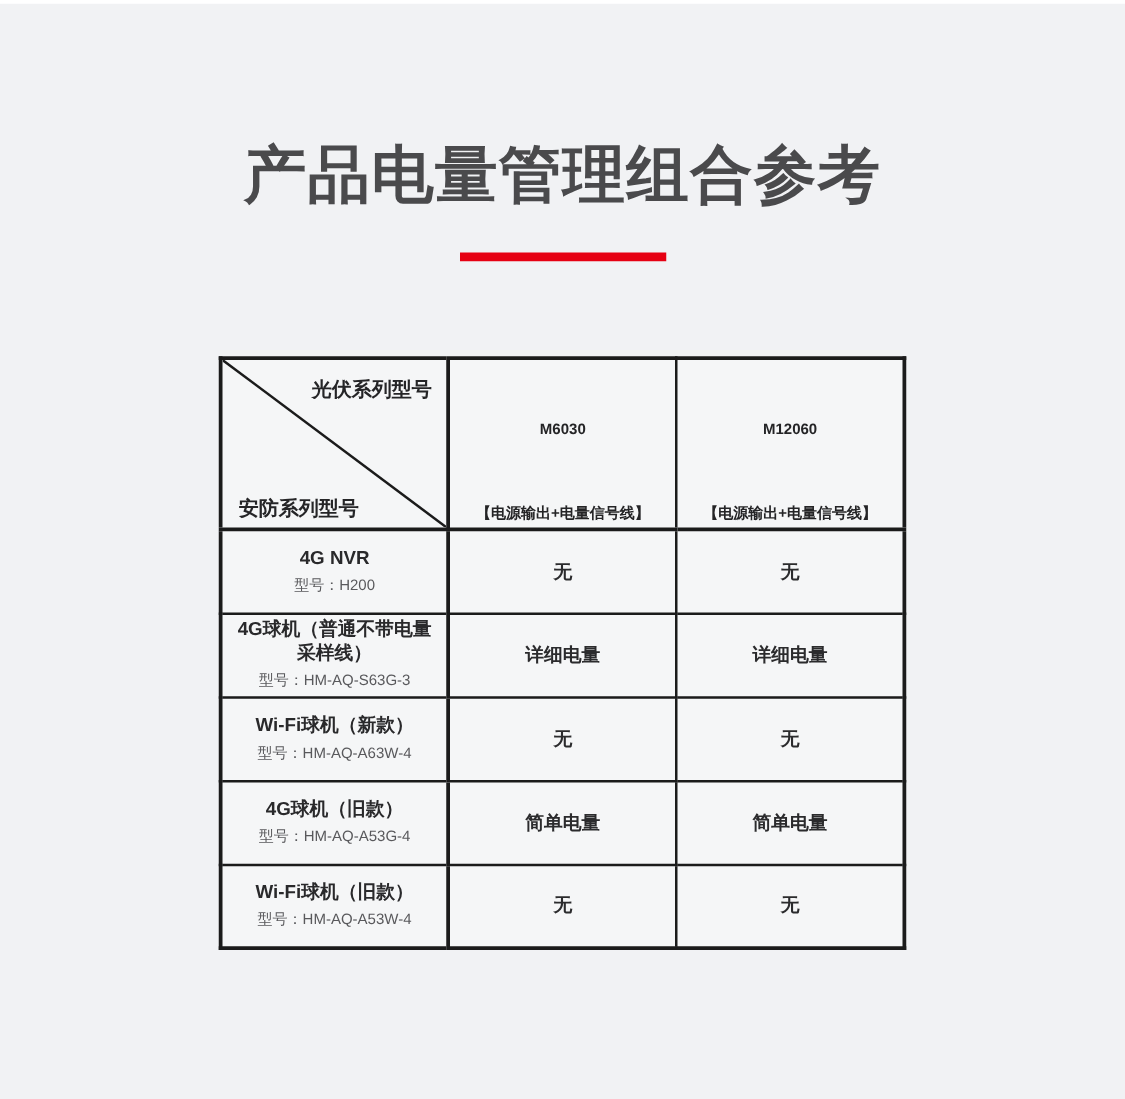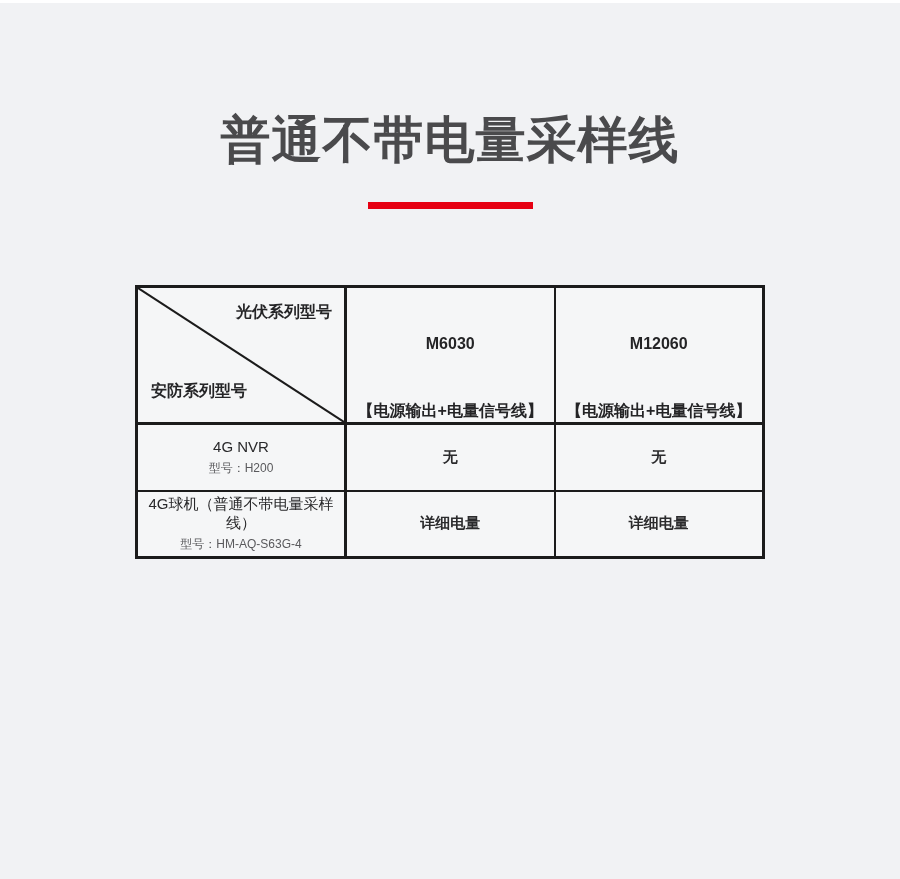--- a/index.html
+++ b/index.html
@@ -26,21 +26,21 @@
     color: #4a4a4c;
     letter-spacing: 1px;
   }
   .title-underline {
     width: 165px;
     height: 7px;
     background: #e60012;
     margin: 37px auto 0 auto;
   }
   table.product-table {
-    width: 630px;
+    width: 550px;
     margin: 76px auto 0 auto;
     border-collapse: collapse;
     table-layout: fixed;
     background: #f5f6f7;
     border: 3px solid #1b1b1b;
   }
   .product-table td, .product-table th {
     border: 2px solid #1b1b1b;
     text-align: center;
     vertical-align: middle;
@@ -67,37 +67,37 @@
   }
   .corner-label-top {
     position: absolute;
     top: 14px; right: 12px;
     font-size: 16px;
     font-weight: bold;
     color: #252527;
   }
   .corner-label-bottom {
     position: absolute;
-    bottom: 20px; left: 13px;
+    bottom: 4px; left: 13px;
     font-size: 16px;
     font-weight: bold;
     color: #252527;
     margin-top: 25px;
   }
 
   .col-header {
-    font-size: 16px;
+    font-size: 12px;
     font-weight: bold;
     color: #242426;
     line-height: 23px;
     margin-top: 44px;
   }
   .row-name {
     font-size: 15px;
-    font-weight: normal;
+    font-weight: bold;
     color: #29292b;
     line-height: 19px;
   }
   .row-model {
     font-size: 12px;
     font-weight: normal;
     color: #59595c;
     line-height: 19px;
     margin-top: 3px;
   }
@@ -105,21 +105,21 @@
     font-size: 15px;
     font-weight: bold;
     color: #2b2b2d;
   }
 </style>
 </head>
 <body>
 
 <div class="top-strip"></div>
 
-<h1 class="page-title">普通不带电量采样线</h1>
+<h1 class="page-title">产品电量管理组合参考</h1>
 
 <div class="title-underline"></div>
 
 <table class="product-table">
   <thead>
     <tr class="header-row">
       <th class="corner-cell">
         <svg class="diag-svg" viewBox="0 0 100 100" preserveAspectRatio="none">
           <line x1="0" y1="0" x2="100" y2="100" stroke="#1b1b1b" stroke-width="2" vector-effect="non-scaling-stroke"></line>
         </svg>
@@ -141,19 +141,43 @@
       <td>
         <div class="row-name">4G NVR</div>
         <div class="row-model"><span>型号：</span><span>H200</span></div>
       </td>
       <td><span class="cell-value">无</span></td>
       <td><span class="cell-value">无</span></td>
     </tr>
     <tr class="data-row">
       <td>
         <div class="row-name">4G球机（普通不带电量采样线）</div>
-        <div class="row-model"><span>型号：</span><span>HM-AQ-S63G-4</span></div>
+        <div class="row-model"><span>型号：</span><span>HM-AQ-S63G-3</span></div>
       </td>
       <td><span class="cell-value">详细电量</span></td>
       <td><span class="cell-value">详细电量</span></td>
+    </tr>
+    <tr class="data-row">
+      <td>
+        <div class="row-name">Wi-Fi球机（新款）</div>
+        <div class="row-model"><span>型号：</span><span>HM-AQ-A63W-4</span></div>
+      </td>
+      <td><span class="cell-value">无</span></td>
+      <td><span class="cell-value">无</span></td>
+    </tr>
+    <tr class="data-row">
+      <td>
+        <div class="row-name">4G球机（旧款）</div>
+        <div class="row-model"><span>型号：</span><span>HM-AQ-A53G-4</span></div>
+      </td>
+      <td><span class="cell-value">简单电量</span></td>
+      <td><span class="cell-value">简单电量</span></td>
+    </tr>
+    <tr class="data-row">
+      <td>
+        <div class="row-name">Wi-Fi球机（旧款）</div>
+        <div class="row-model"><span>型号：</span><span>HM-AQ-A53W-4</span></div>
+      </td>
+      <td><span class="cell-value">无</span></td>
+      <td><span class="cell-value">无</span></td>
     </tr>
   </tbody>
 </table>
 
 </body></html>

